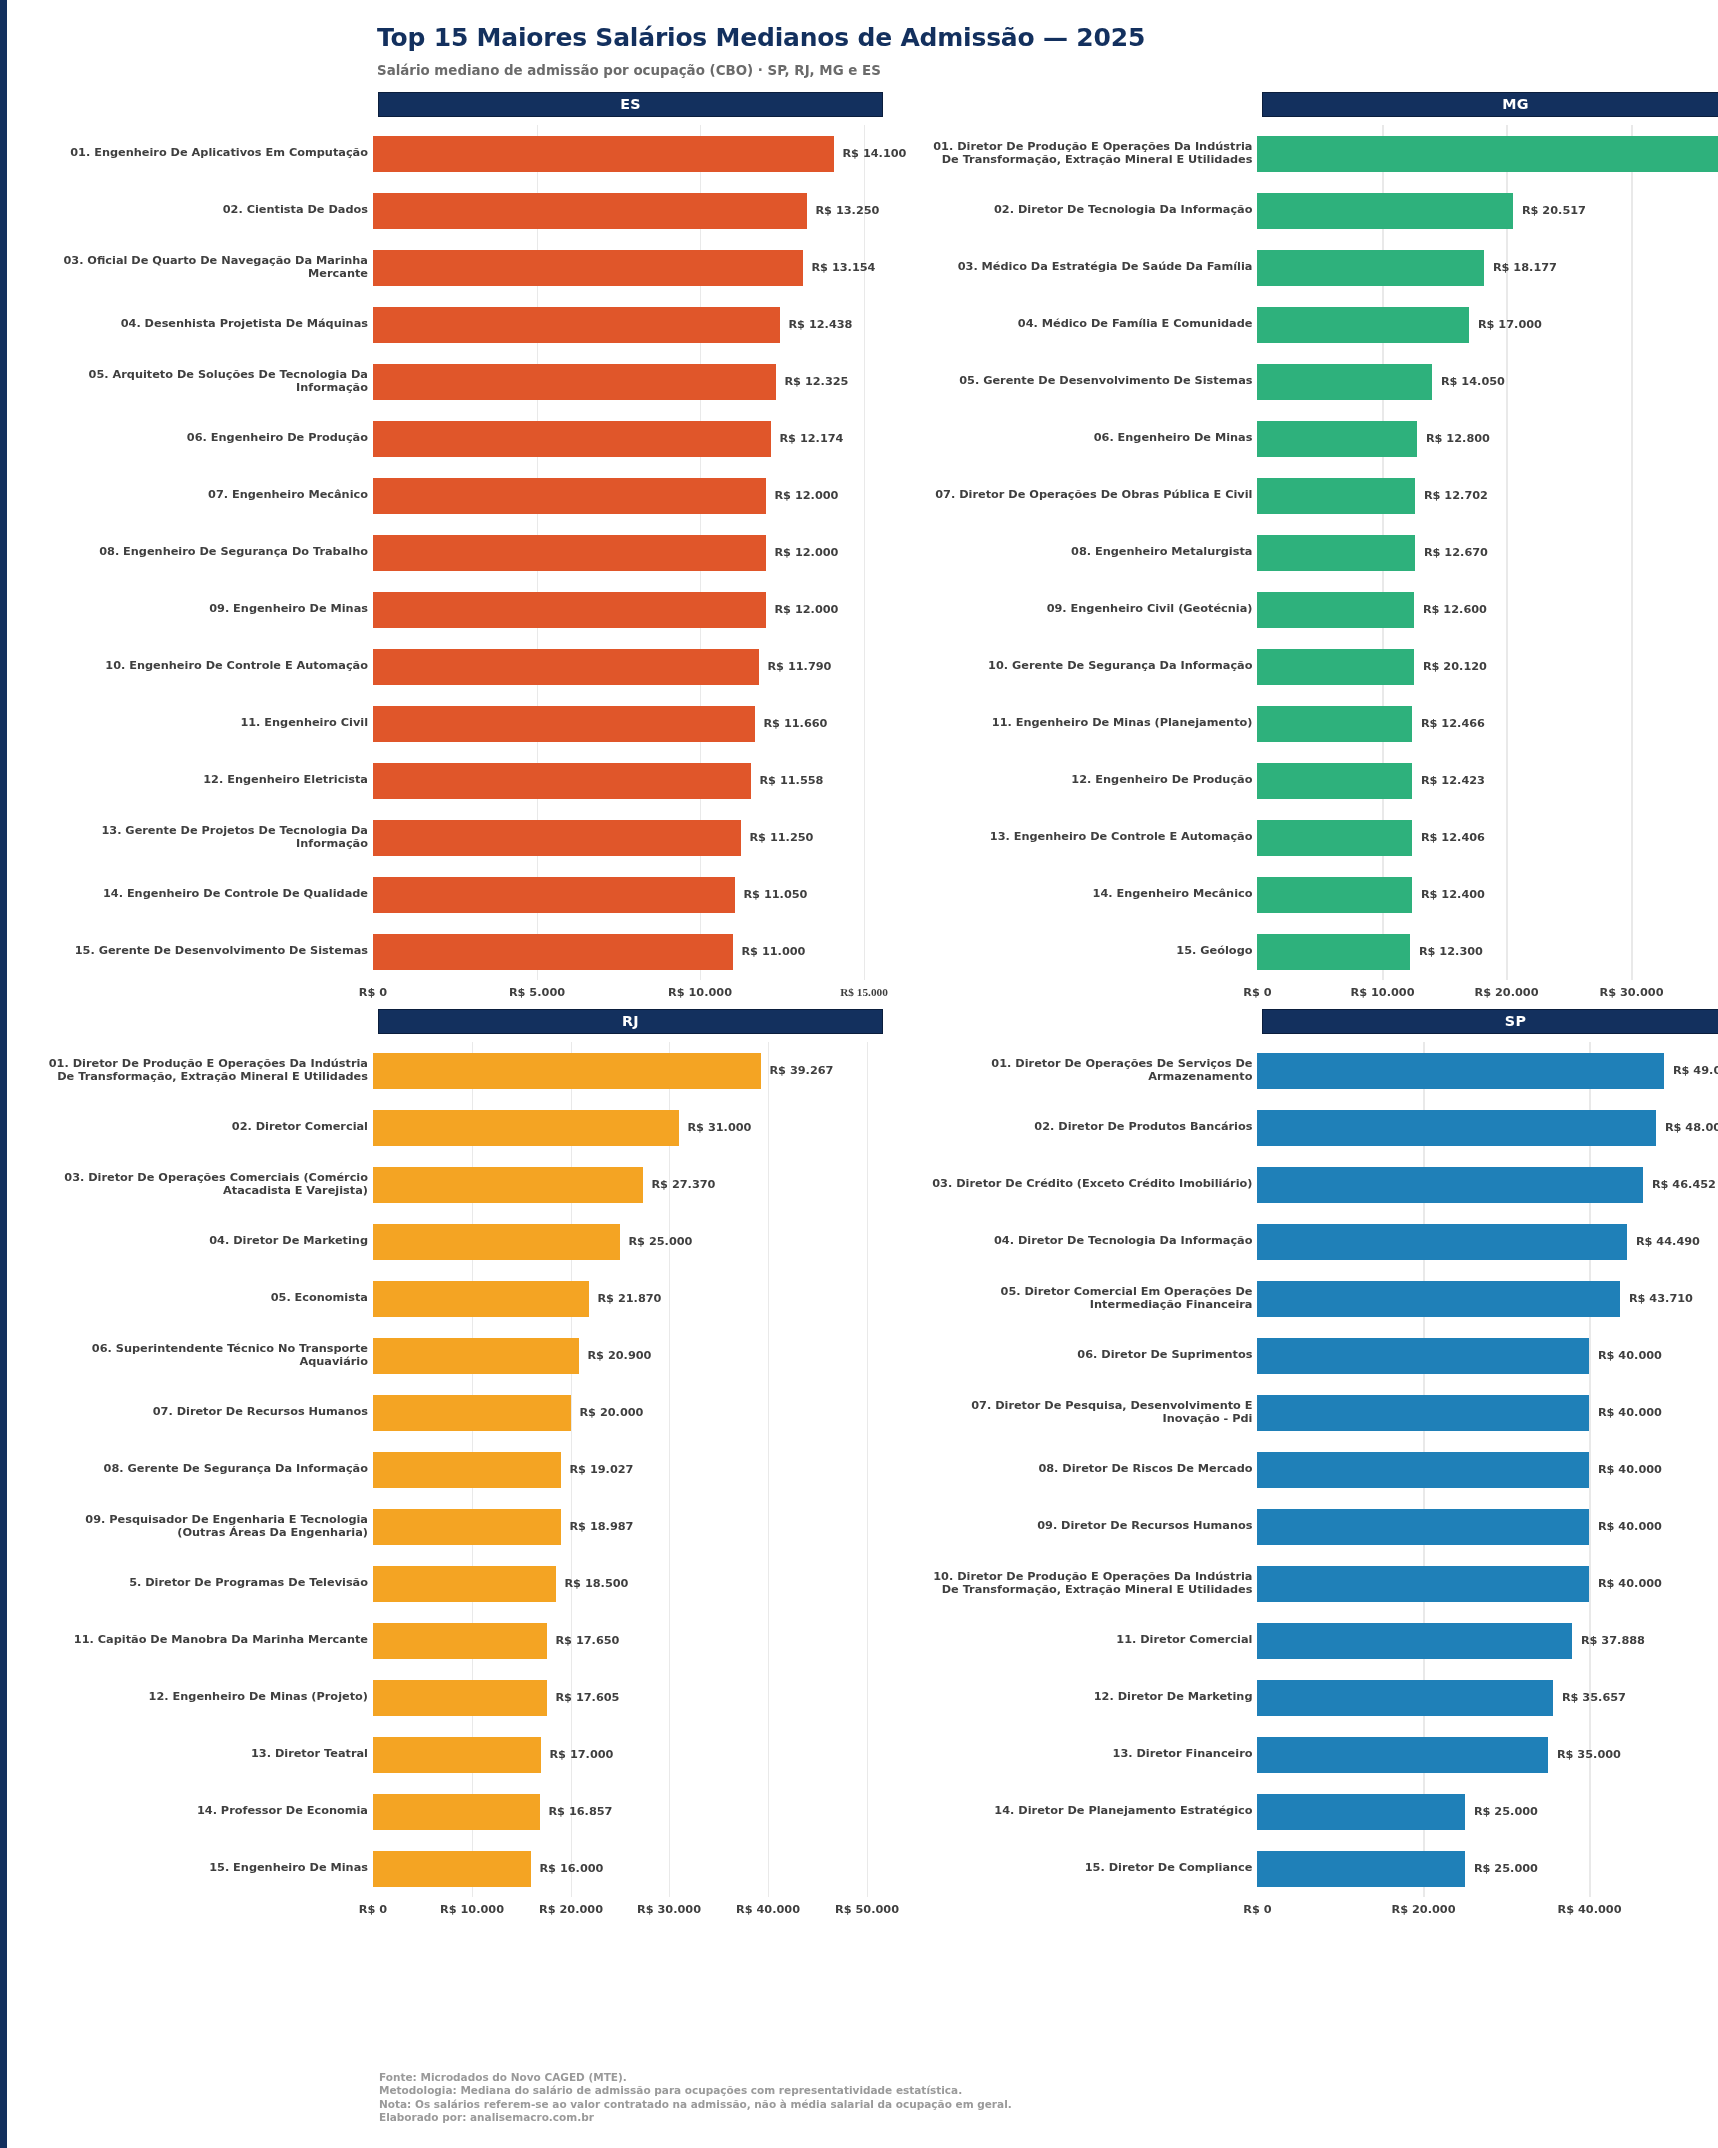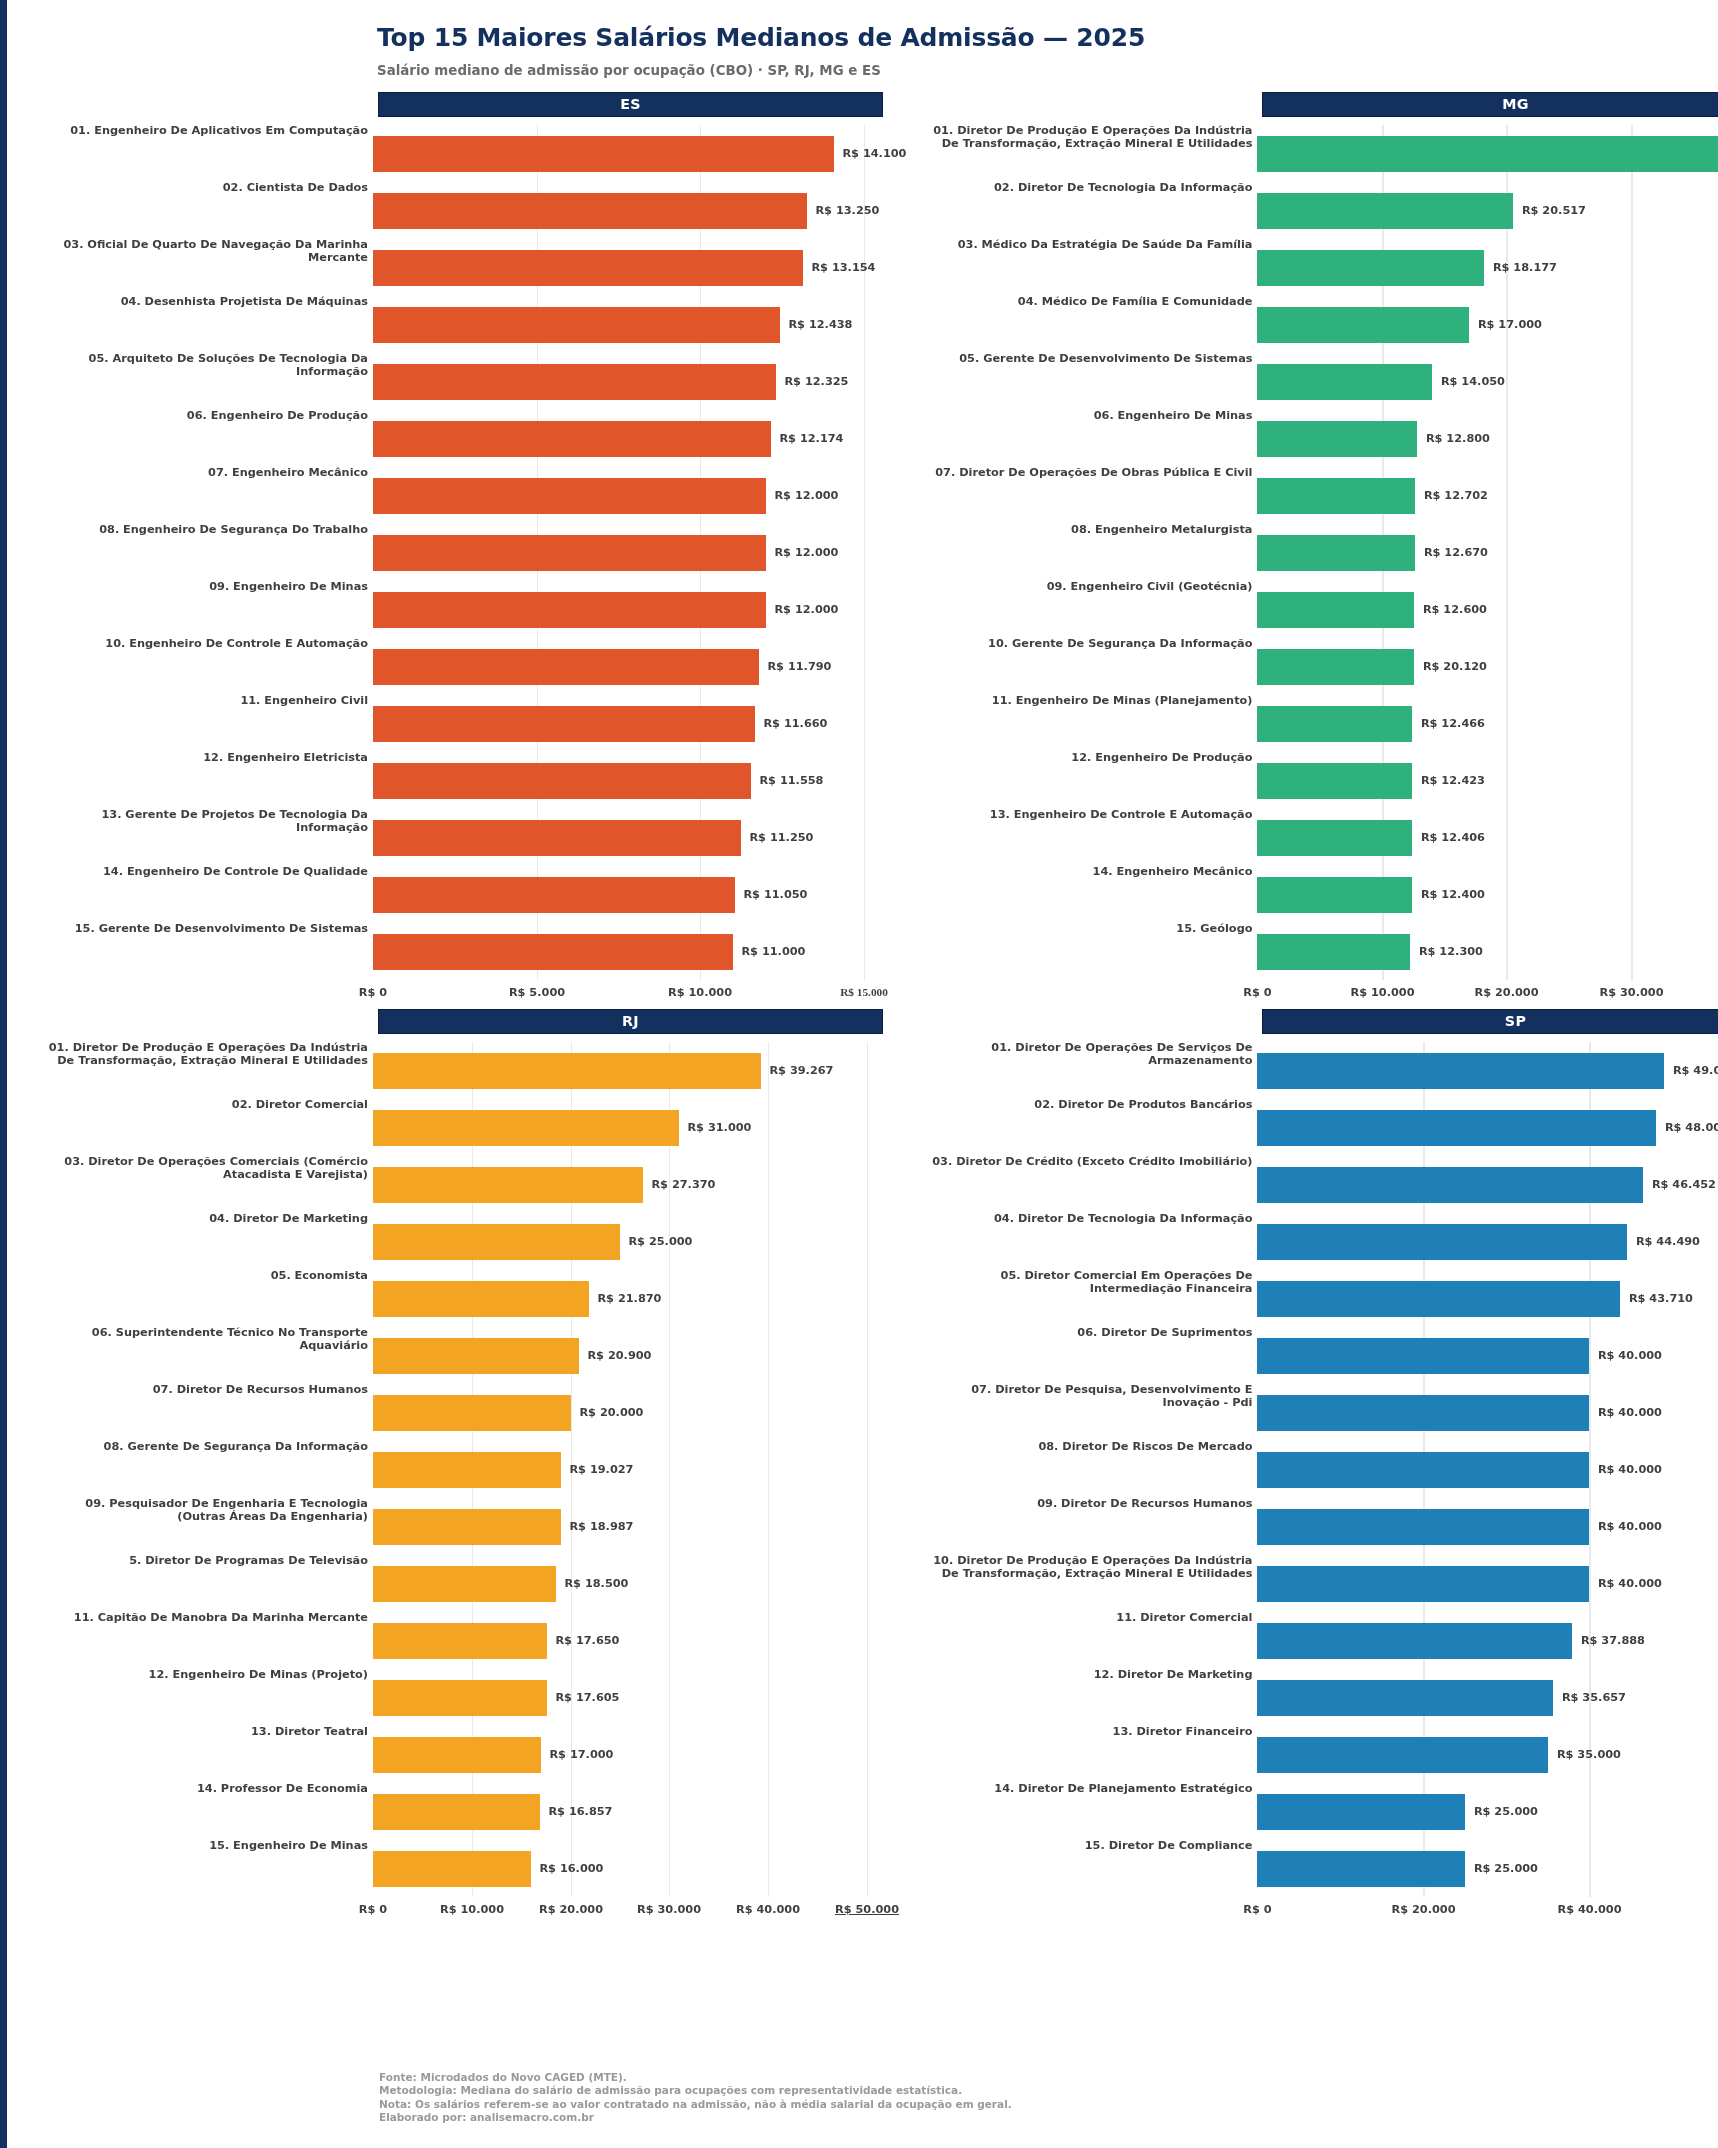--- a/index.html
+++ b/index.html
@@ -45,21 +45,21 @@
     border:1.3px solid #0b1e3d;
   }
   .panel-head .ptitle {
     color:#ffffff; font-size:14.3px; font-weight:700; letter-spacing:0.3px;
   }
 
   .plot { position:relative; margin-top:8.4px; }
   .rows { position:relative; }
 
   .row {
-    display:flex; align-items:flex-start;
+    display:flex; align-items:center;
     height:57px;
   }
   .row .cat {
     width:336px; flex:0 0 336px;
     text-align:right; padding-right:5px;
     font-size:11.3px; font-weight:700; color:#3f3f3f;
     line-height:12.6px;
   }
   .row .barwrap {
     position:relative; flex:1 1 auto; height:100%;
@@ -480,21 +480,21 @@
                 <div class="vlabel">R$ 16.000</div>
               </div>
             </div>
           </div>
           <div class="axis">
             <div class="tick" style="left: 0px;">R$ 0</div>
             <div class="tick" style="left: 99px;">R$ 10.000</div>
             <div class="tick" style="left: 198px;">R$ 20.000</div>
             <div class="tick" style="left: 296px;">R$ 30.000</div>
             <div class="tick" style="left: 395px;">R$ 40.000</div>
-            <div class="tick" style="left: 494px; text-decoration: underline;">R$ 50.000</div>
+            <div class="tick" style="left: 494px;">R$ 50.000</div>
           </div>
         </div>
       </div>
     <div class="panel">
         <div class="panel-head">
           <span class="ptitle">SP</span>
         </div>
         <div class="plot">
           <div class="rows">
             <div class="gridlines">

